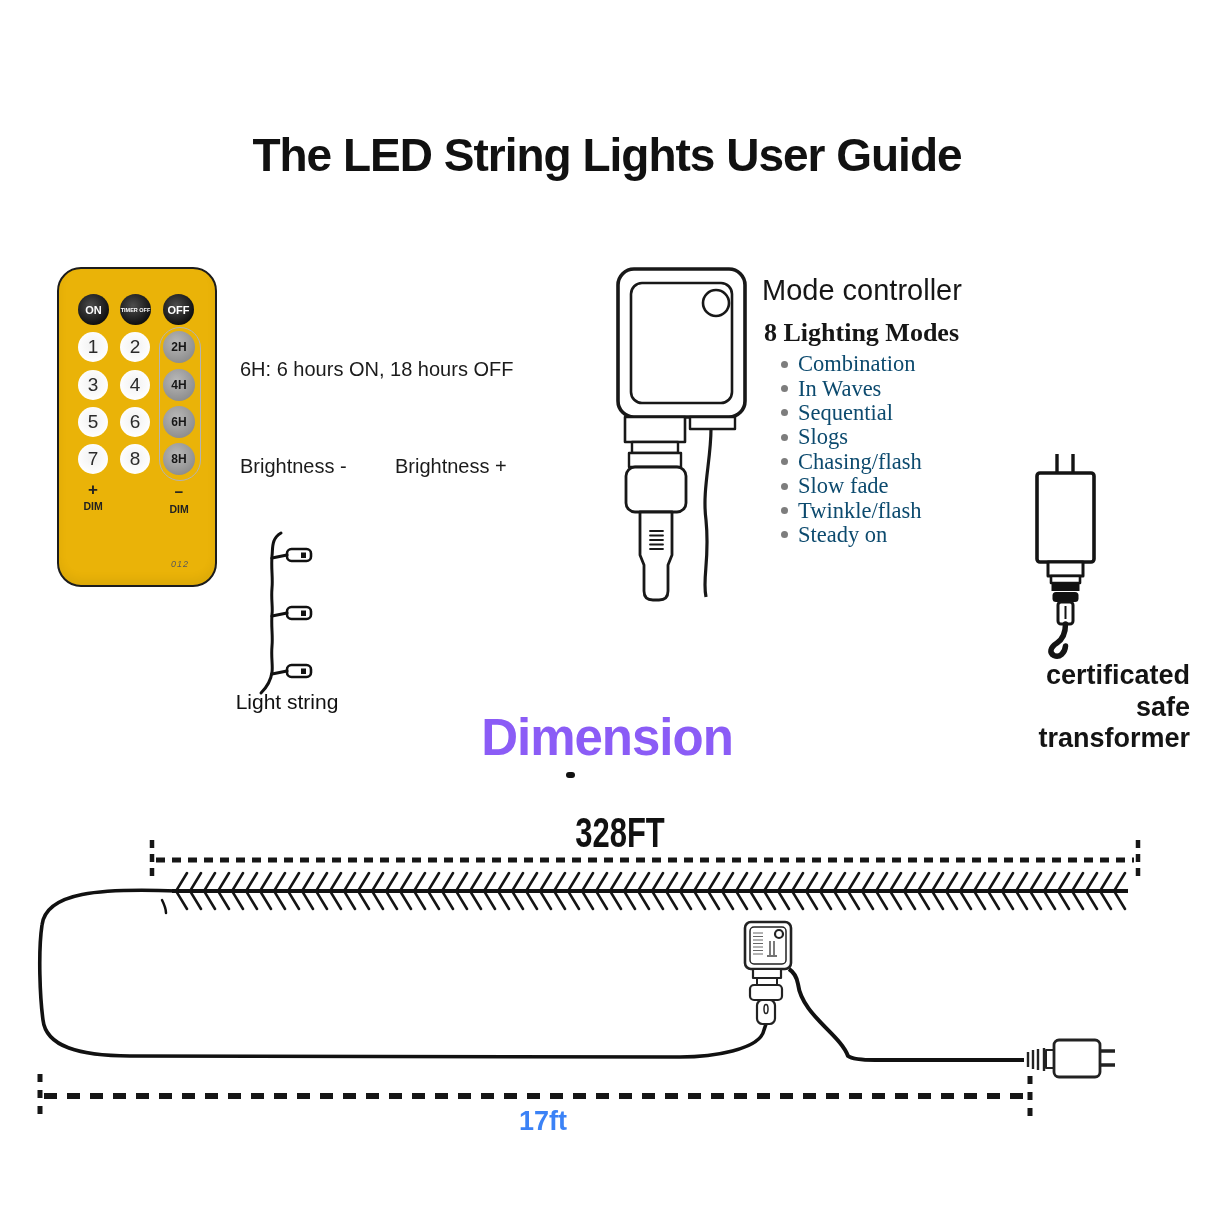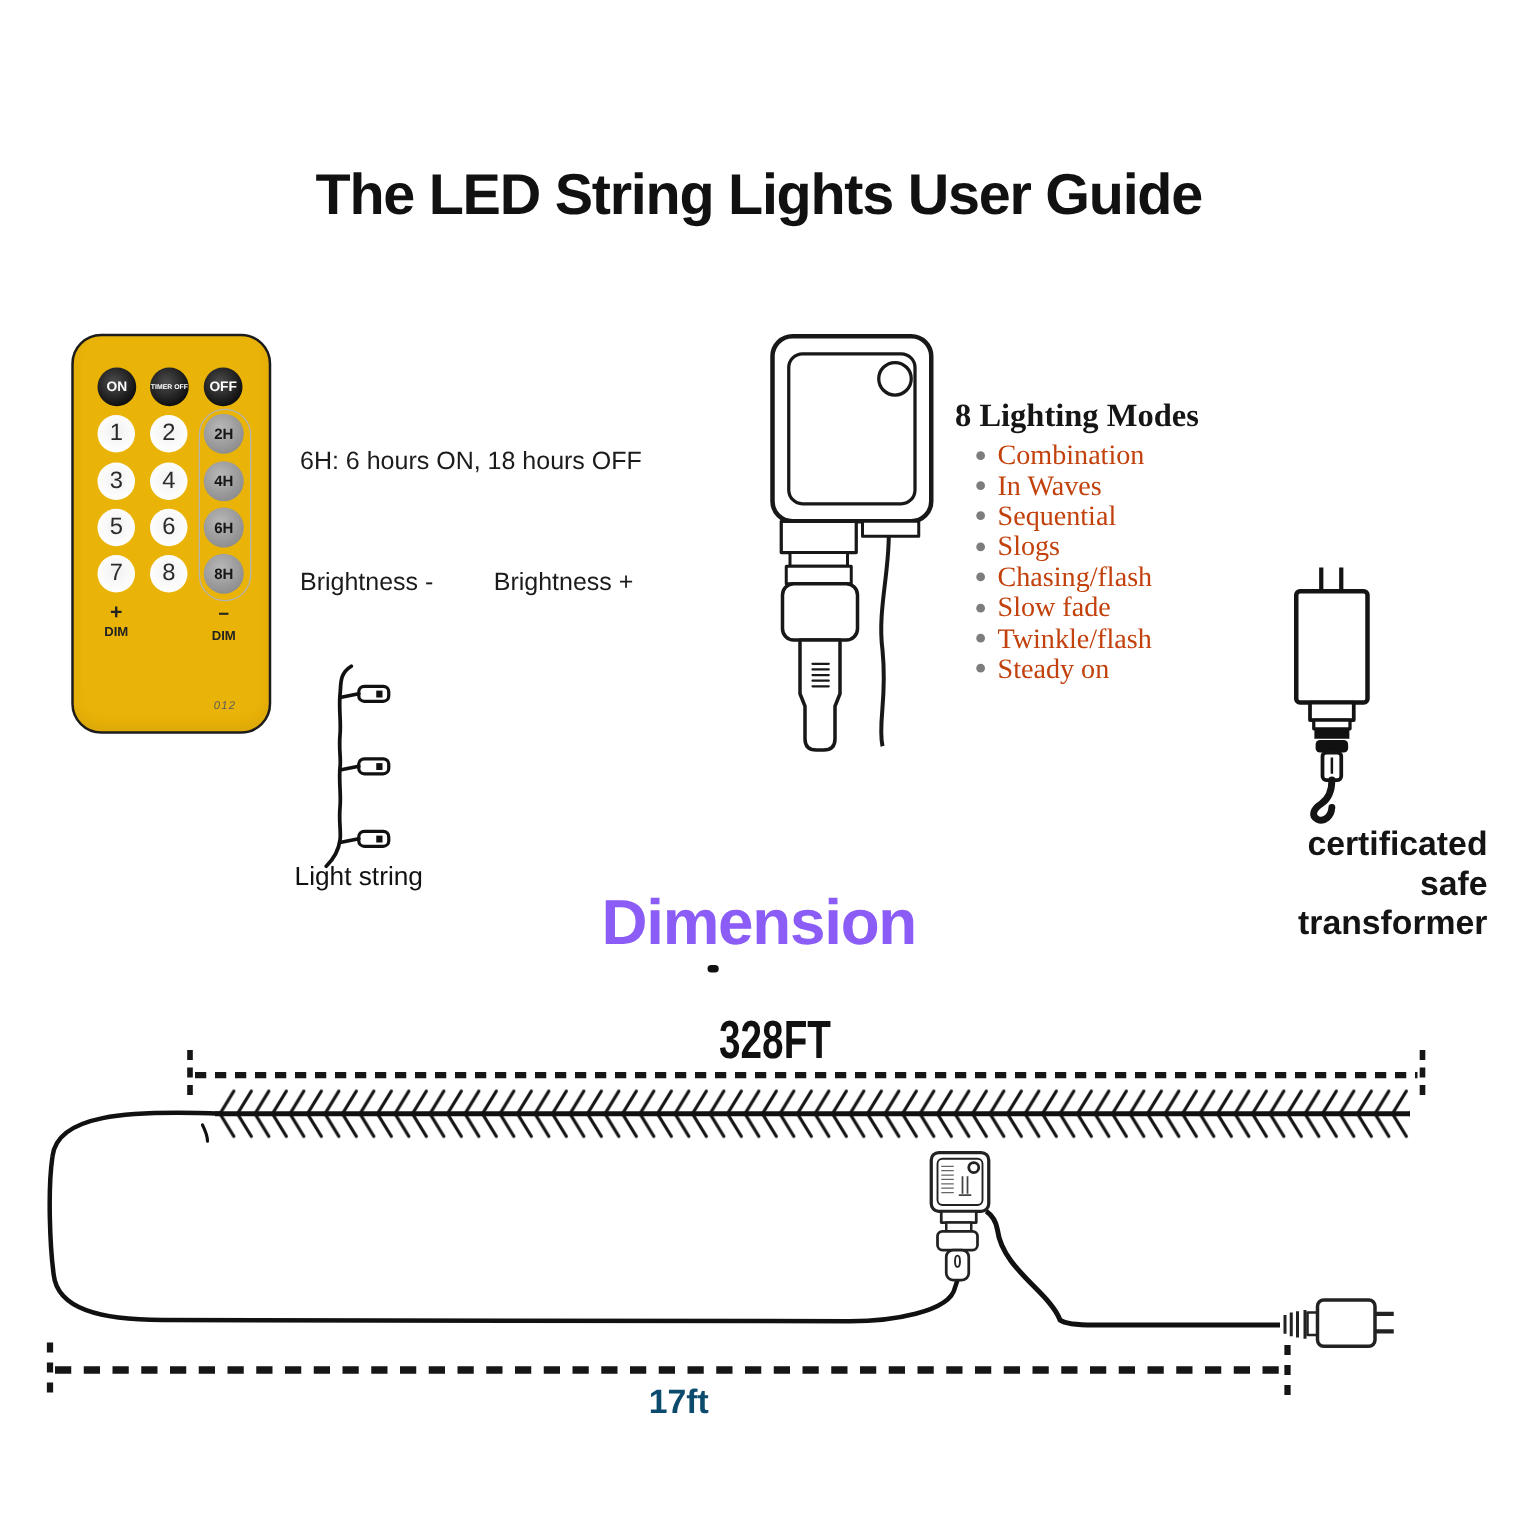--- a/index.html
+++ b/index.html
@@ -36,32 +36,32 @@
   .brightness{position:absolute;top:455px;font-size:20px;color:#1b1b1b;}
   .light-string-label{position:absolute;left:222px;top:690px;width:130px;text-align:center;
                       font-size:21px;color:#111;}
 
   
   .mc-title{position:absolute;left:762px;top:274px;font-size:29px;color:#161616;}
   .mc-modes-title{position:absolute;left:764px;top:318px;font-size:26px;font-weight:bold;
                   font-family:"Liberation Serif",serif;color:#161616;}
   .mc-list{position:absolute;left:781px;top:352px;margin:0;padding:0;list-style:none;}
   .mc-list li{display:flex;align-items:center;height:24.4px;
-              font-family:"Liberation Serif",serif;font-size:22.5px;color:#c2410c;}
+              font-family:"Liberation Serif",serif;font-size:22.5px;color:#0c4a6e;}
   .mc-bullet{width:7px;height:7px;border-radius:50%;background:#7d7d7d;margin-right:10px;flex:0 0 auto;}
 
   
   .tf-caption{position:absolute;left:980px;top:660px;width:210px;text-align:right;
               font-size:27px;line-height:31.5px;color:#141414;font-weight:bold;}
 
   
   .len-total{position:absolute;left:540px;top:808px;width:160px;text-align:center;
              font-size:43px;font-weight:bold;color:#111;transform:scaleX(.72);}
   .len-lead{position:absolute;left:498px;top:1106px;width:90px;text-align:center;
-            font-size:27px;font-weight:bold;color:#0c4a6e;}
+            font-size:27px;font-weight:bold;color:#3b82f6;}
 
   svg{position:absolute;overflow:visible;}
 </style>
 </head>
 <body>
 
 <div class="canvas">
 
   <h1 class="page-title">The LED String Lights User Guide</h1>
 
@@ -125,20 +125,21 @@
       <rect x="37" y="182" width="46" height="11" stroke-width="2.4"></rect>
       <rect x="34" y="193" width="52" height="14" stroke-width="2.4"></rect>
       <rect x="31" y="207" width="60" height="45" rx="9" stroke-width="2.8"></rect>
       <path d="M45,252 L77,252 L77,295 L73,305 L73,331 Q73,340 64,340 L58,340 Q49,340 49,331 L49,305 L45,295 Z" stroke-width="2.8"></path>
       <g stroke-width="1.8" stroke-linecap="round">
         <path d="M55,271 L68,271 M55,275.5 L68,275.5 M55,280 L68,280 M55,284.5 L68,284.5 M55,289 L68,289"></path>
       </g>
       <path d="M116,169 C116,200 107,230 111,260 C115,300 107,318 111,337" fill="none" stroke-width="3.2"></path>
     </g>
   </svg>
+  <div class="mc-title">Mode controller</div>
   <div class="mc-modes-title">8 Lighting Modes</div>
   <ul class="mc-list">
     <li>
         <span class="mc-bullet"></span>
         <span>Combination</span>
       </li>
     <li>
         <span class="mc-bullet"></span>
         <span>In Waves</span>
       </li>

